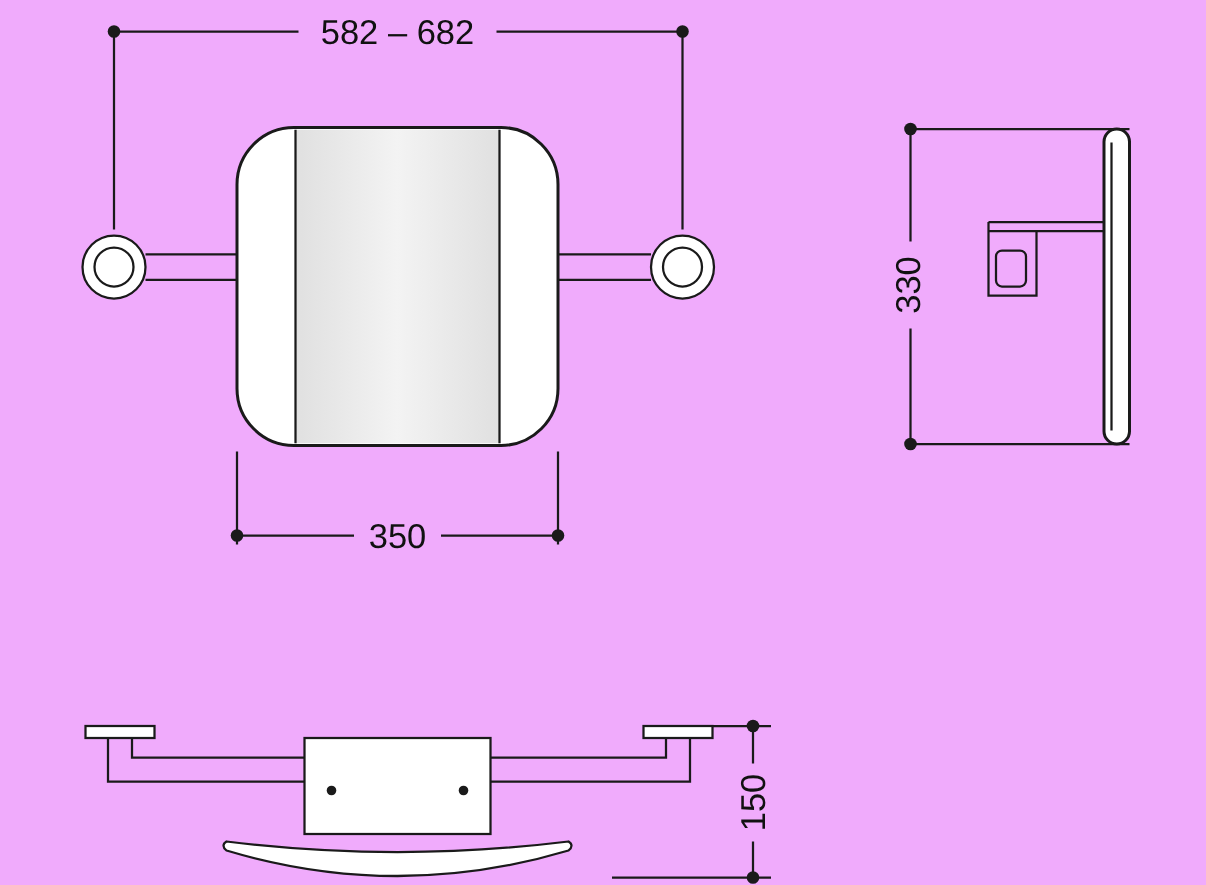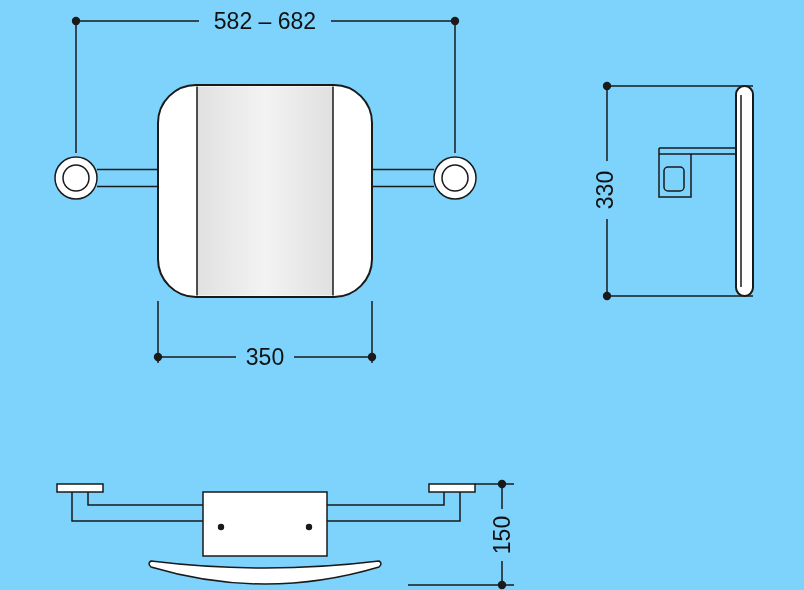--- a/index.html
+++ b/index.html
@@ -1,16 +1,16 @@
 <!DOCTYPE html>
 <html><head>
 <meta charset="utf-8">
 <style>
   html,body{margin:0;padding:0;background:#ffffff;}
-  .canvas{position:relative;width:804px;height:590px;background:#7dd3fc;overflow:hidden;}
+  .canvas{position:relative;width:804px;height:590px;background:#f0abfc;overflow:hidden;}
   svg{position:absolute;left:0;top:0;}
   .ln{stroke:#1a1a1a;stroke-width:1.5;fill:none;stroke-linecap:butt;}
   .ln-thick{stroke:#1a1a1a;stroke-width:2;fill:none;}
   .white{fill:#ffffff;}
   .dot{fill:#1a1a1a;stroke:none;}
   .dim-text{
     font-family:"Liberation Sans", sans-serif;
     font-size:23px;
     fill:#111111;
     text-anchor:middle;

